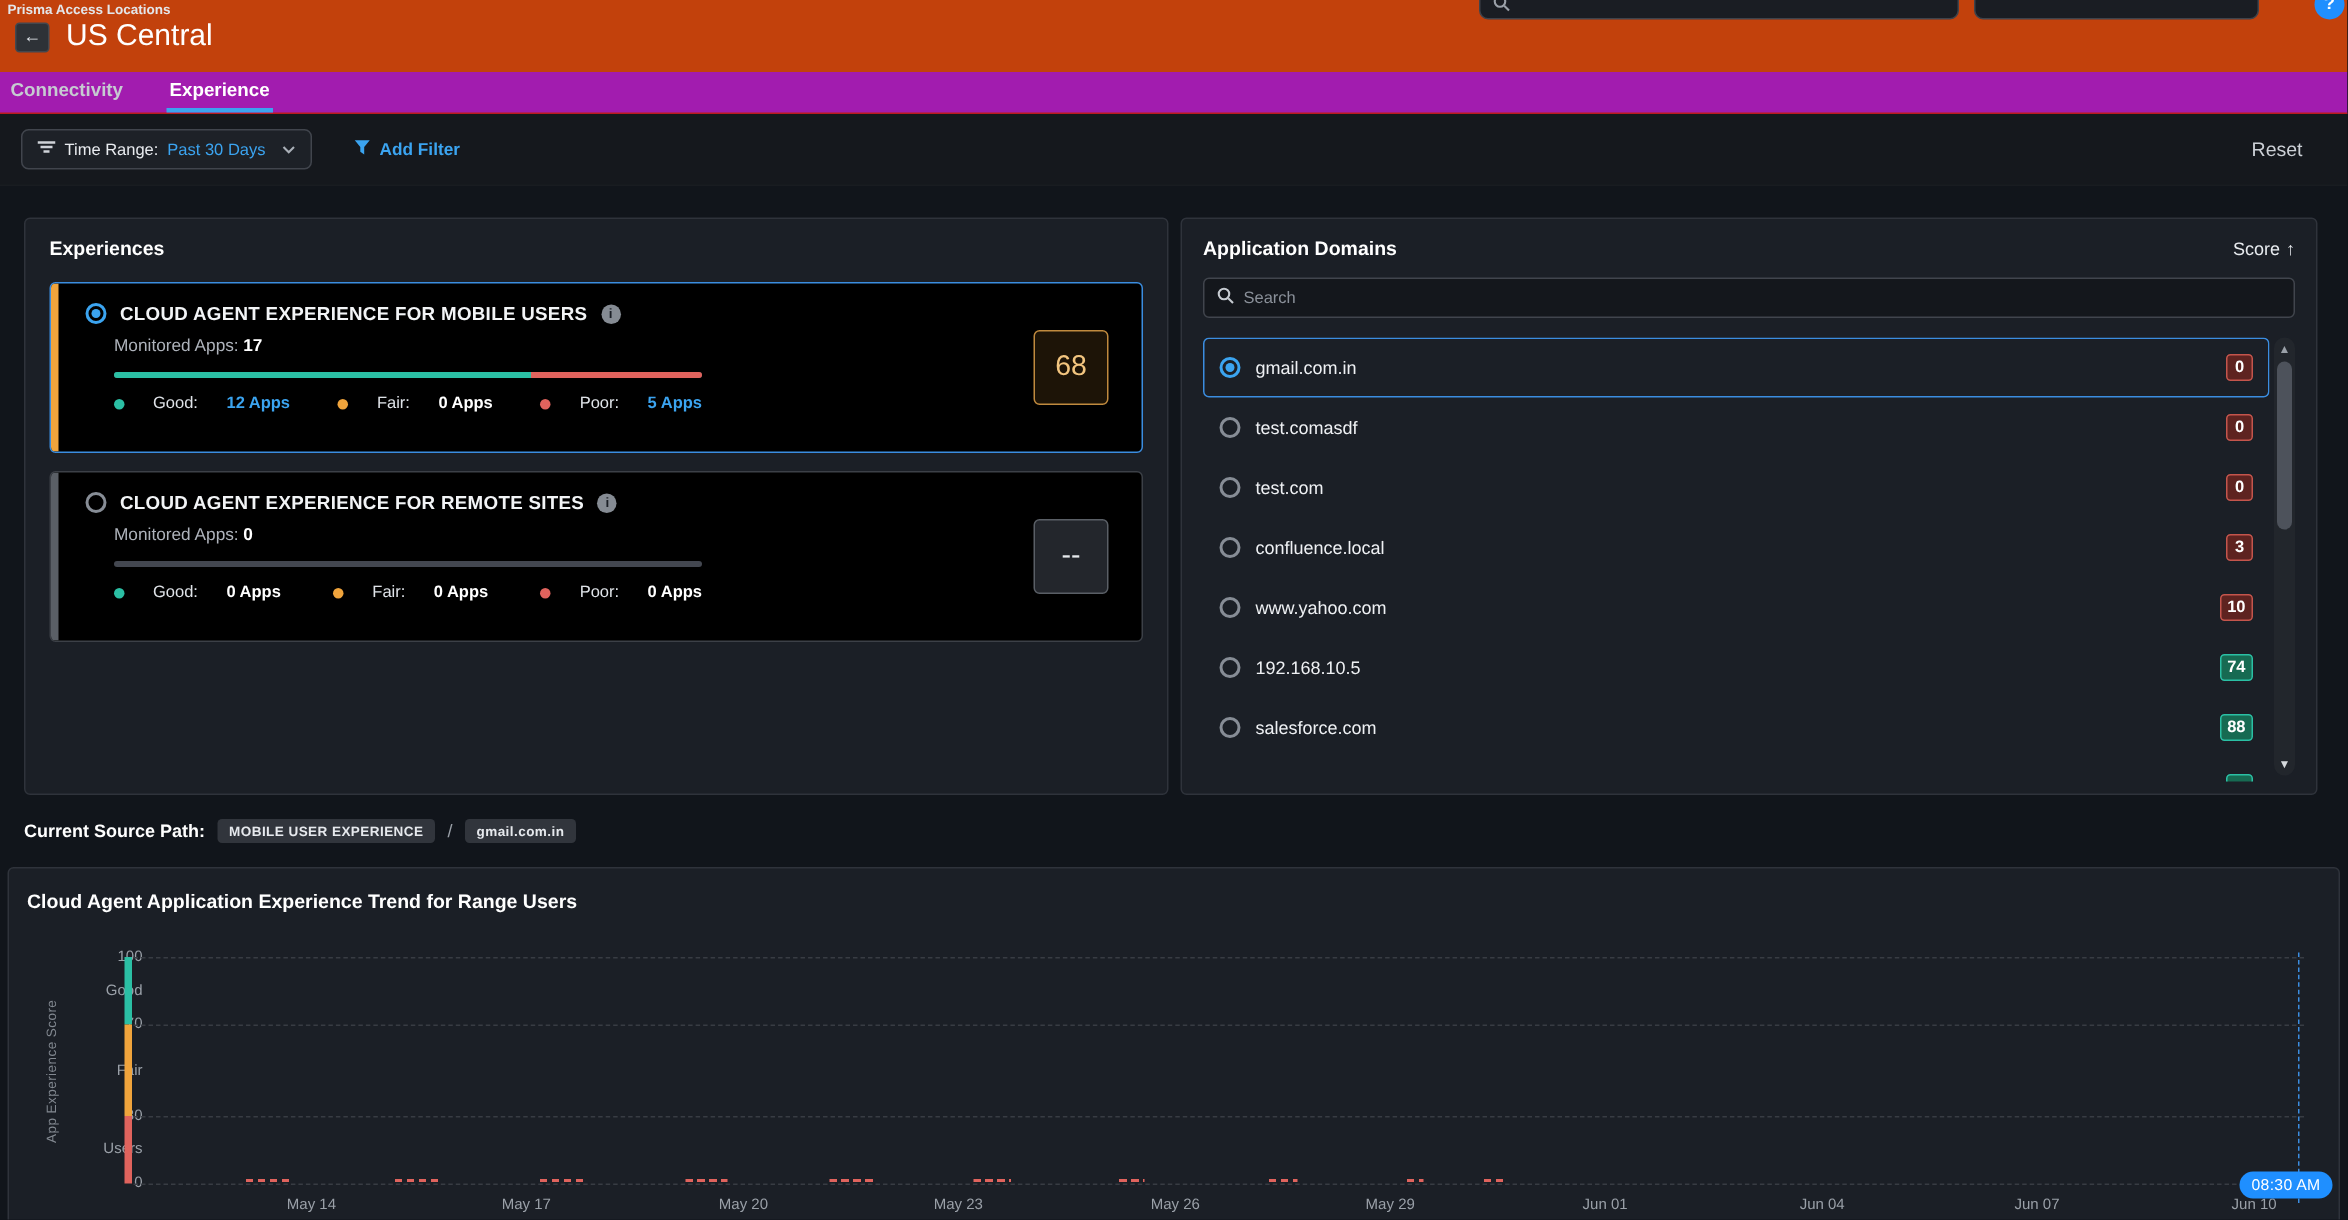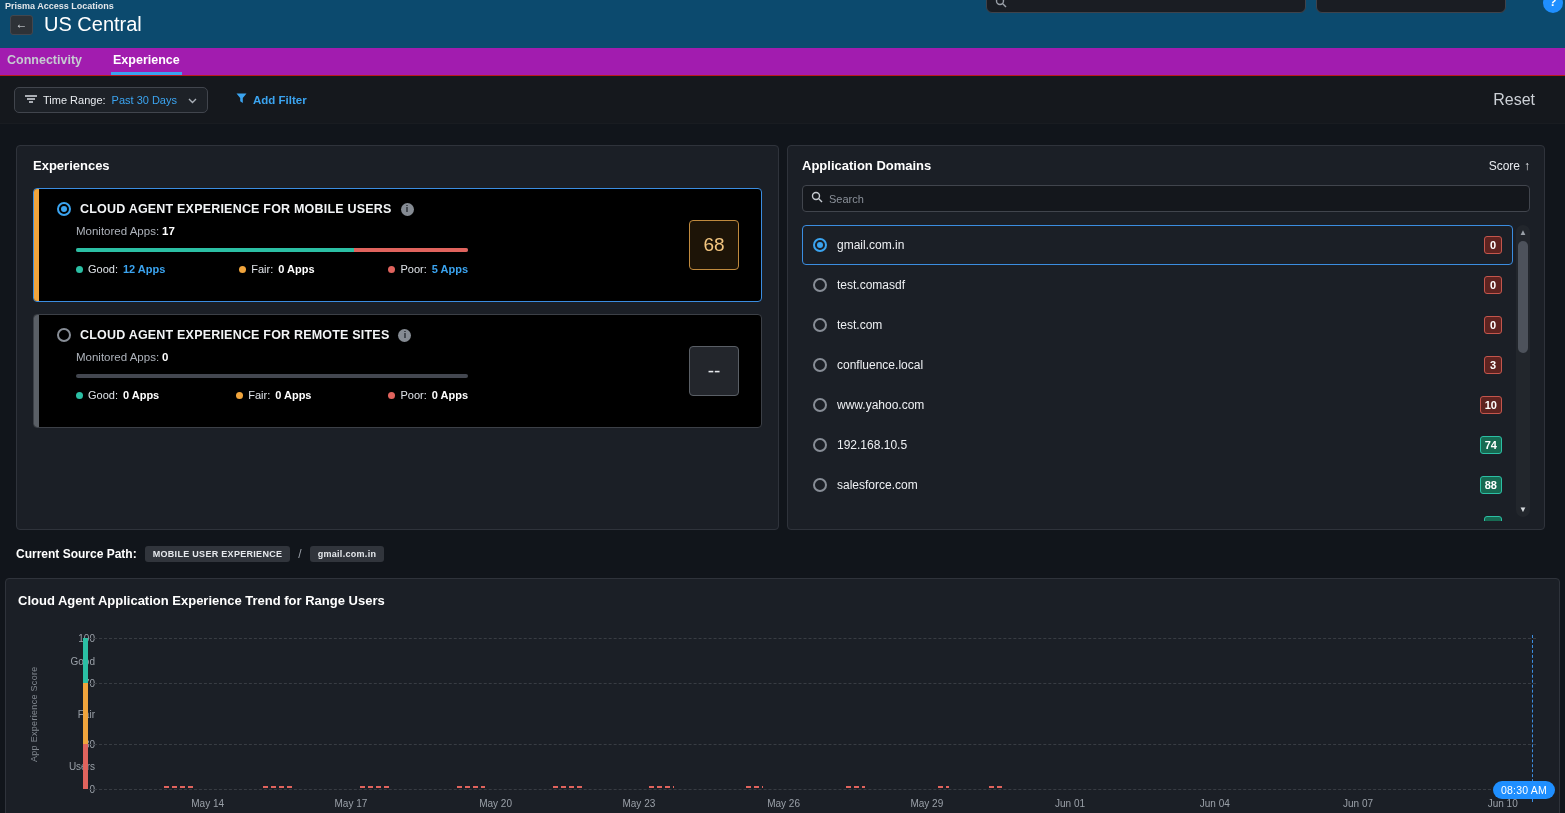--- a/index.html
+++ b/index.html
@@ -1,21 +1,21 @@
 <!DOCTYPE html>
 <html><head>
 <meta charset="utf-8">
 <style>
   *{margin:0;padding:0;box-sizing:border-box;}
   html,body{width:1565px;height:813px;overflow:hidden;}
   body{background:#11151b;font-family:"Liberation Sans",sans-serif;color:#e6e9ed;font-size:12px;position:relative;}
   .cursor{cursor:pointer;}
 
   
-  .header{background:#0c4a6e;height:48px;position:relative;}
+  .header{background:#c2410c;height:48px;position:relative;}
   .breadcrumb{position:absolute;top:1px;left:5px;font-size:9px;font-weight:bold;color:#e3e6ea;}
   .title-row{position:absolute;top:13px;left:10px;display:flex;align-items:center;gap:11px;}
   .back-btn{width:23px;height:20px;background:#2e3237;border:1px solid #43474e;border-radius:3px;color:#dfe3e8;
     font-size:12px;line-height:17px;text-align:center;}
   .page-title{font-size:20px;font-weight:400;color:#fff;}
   .cutoff-input{position:absolute;background:#1a1d23;border:1px solid #3f434b;border-radius:6px;height:30px;}
   .cutoff-input.big{left:986px;top:-17px;width:320px;}
   .cutoff-input.small{left:1316px;top:-17px;width:190px;}
   .cutoff-input .glyph{position:absolute;left:8px;bottom:1px;}
   .help-circle{position:absolute;left:1543px;top:-7px;width:20px;height:20px;border-radius:50%;background:#1f8fff;
@@ -25,21 +25,21 @@
   .tabbar{background:#a21caf;height:28px;display:flex;gap:27px;padding-left:5px;border-bottom:1px solid #b91c1c;}
   .tab{font-size:12.5px;font-weight:bold;color:#c6cbd1;display:flex;align-items:center;padding:0 2px;border-bottom:3px solid transparent;}
   .tab.active{color:#fff;border-bottom-color:#3ba4f0;}
 
   
   .filterbar{background:#15181d;height:48px;display:flex;align-items:center;padding:0 30px 0 14px;gap:28px;border-bottom:1px solid #191c21;}
   .time-chip{display:flex;align-items:center;gap:6px;border:1px solid #41454d;background:#1d2127;border-radius:5px;padding:6px 10px;font-size:11px;}
   .tr-label{color:#e8ebef;}
   .tr-value{color:#3ba4f0;}
   .add-filter{display:flex;align-items:center;gap:6px;color:#3ba4f0;font-size:11.5px;font-weight:bold;}
-  .reset{margin-left:auto;color:#ccd0d6;font-size:16px;padding-left:32px;}
+  .reset{margin-left:auto;color:#ccd0d6;font-size:13px;padding-left:32px;}
 
   
   .panels-row{display:flex;gap:8px;margin:21px 20px 0 16px;}
   .panel{background:#1b1f26;border:1px solid #2f333b;border-radius:4px;}
   .panel-title{font-size:13px;font-weight:bold;color:#fff;}
   .exp-panel{width:763px;height:385px;padding:12px 16px;}
   .domains-panel{flex:1;height:385px;padding:12px 14px;}
 
   
   .exp-card{position:relative;margin-top:15px;height:114px;border:1px solid #3c4047;border-radius:4px;background:#000000;overflow:hidden;}
@@ -53,21 +53,21 @@
   .card-title{font-size:12.5px;font-weight:bold;color:#f2f4f6;letter-spacing:.2px;margin-left:4px;}
   .info{width:13px;height:13px;border-radius:50%;background:#858b93;color:#1b1f26;font-size:9px;font-weight:bold;
     display:inline-flex;align-items:center;justify-content:center;margin-left:4px;}
   .mon-row{margin:9px 0 0 19px;font-size:11.5px;color:#aeb3bb;}
   .mon-row b{color:#fff;margin-left:3px;}
   .bar{width:392px;height:4px;border-radius:2px;margin:11px 0 0 19px;background:#434750;display:flex;overflow:hidden;}
   .seg{height:100%;}
   .seg-good{background:#2bbfa4;}
   .seg-poor{background:#e0635d;}
   .legend{width:392px;margin:11px 0 0 19px;display:flex;justify-content:space-between;font-size:11px;color:#dfe3e8;}
-  .stat{display:flex;align-items:center;gap:5px;justify-content:flex-end;}
+  .stat{display:flex;align-items:center;gap:19px;justify-content:flex-end;}
   .dot{width:7px;height:7px;border-radius:50%;display:inline-block;}
   .dot.good{background:#2bbfa4;}
   .dot.fair{background:#f0a43c;}
   .dot.poor{background:#e0635d;}
   .stat b{font-weight:bold;color:#fff;}
   .stat b.link{color:#3ba4f0;}
   .score-box{position:absolute;right:22px;top:31px;width:50px;height:50px;border-radius:4px;display:flex;align-items:center;justify-content:center;font-size:19px;}
   .score-box.fair{border:1px solid #c08a3e;background:rgba(240,164,60,.12);color:#f2c57f;}
   .score-box.none{border:1px solid #5a5f66;background:#23262c;color:#e6e9ed;}
 

